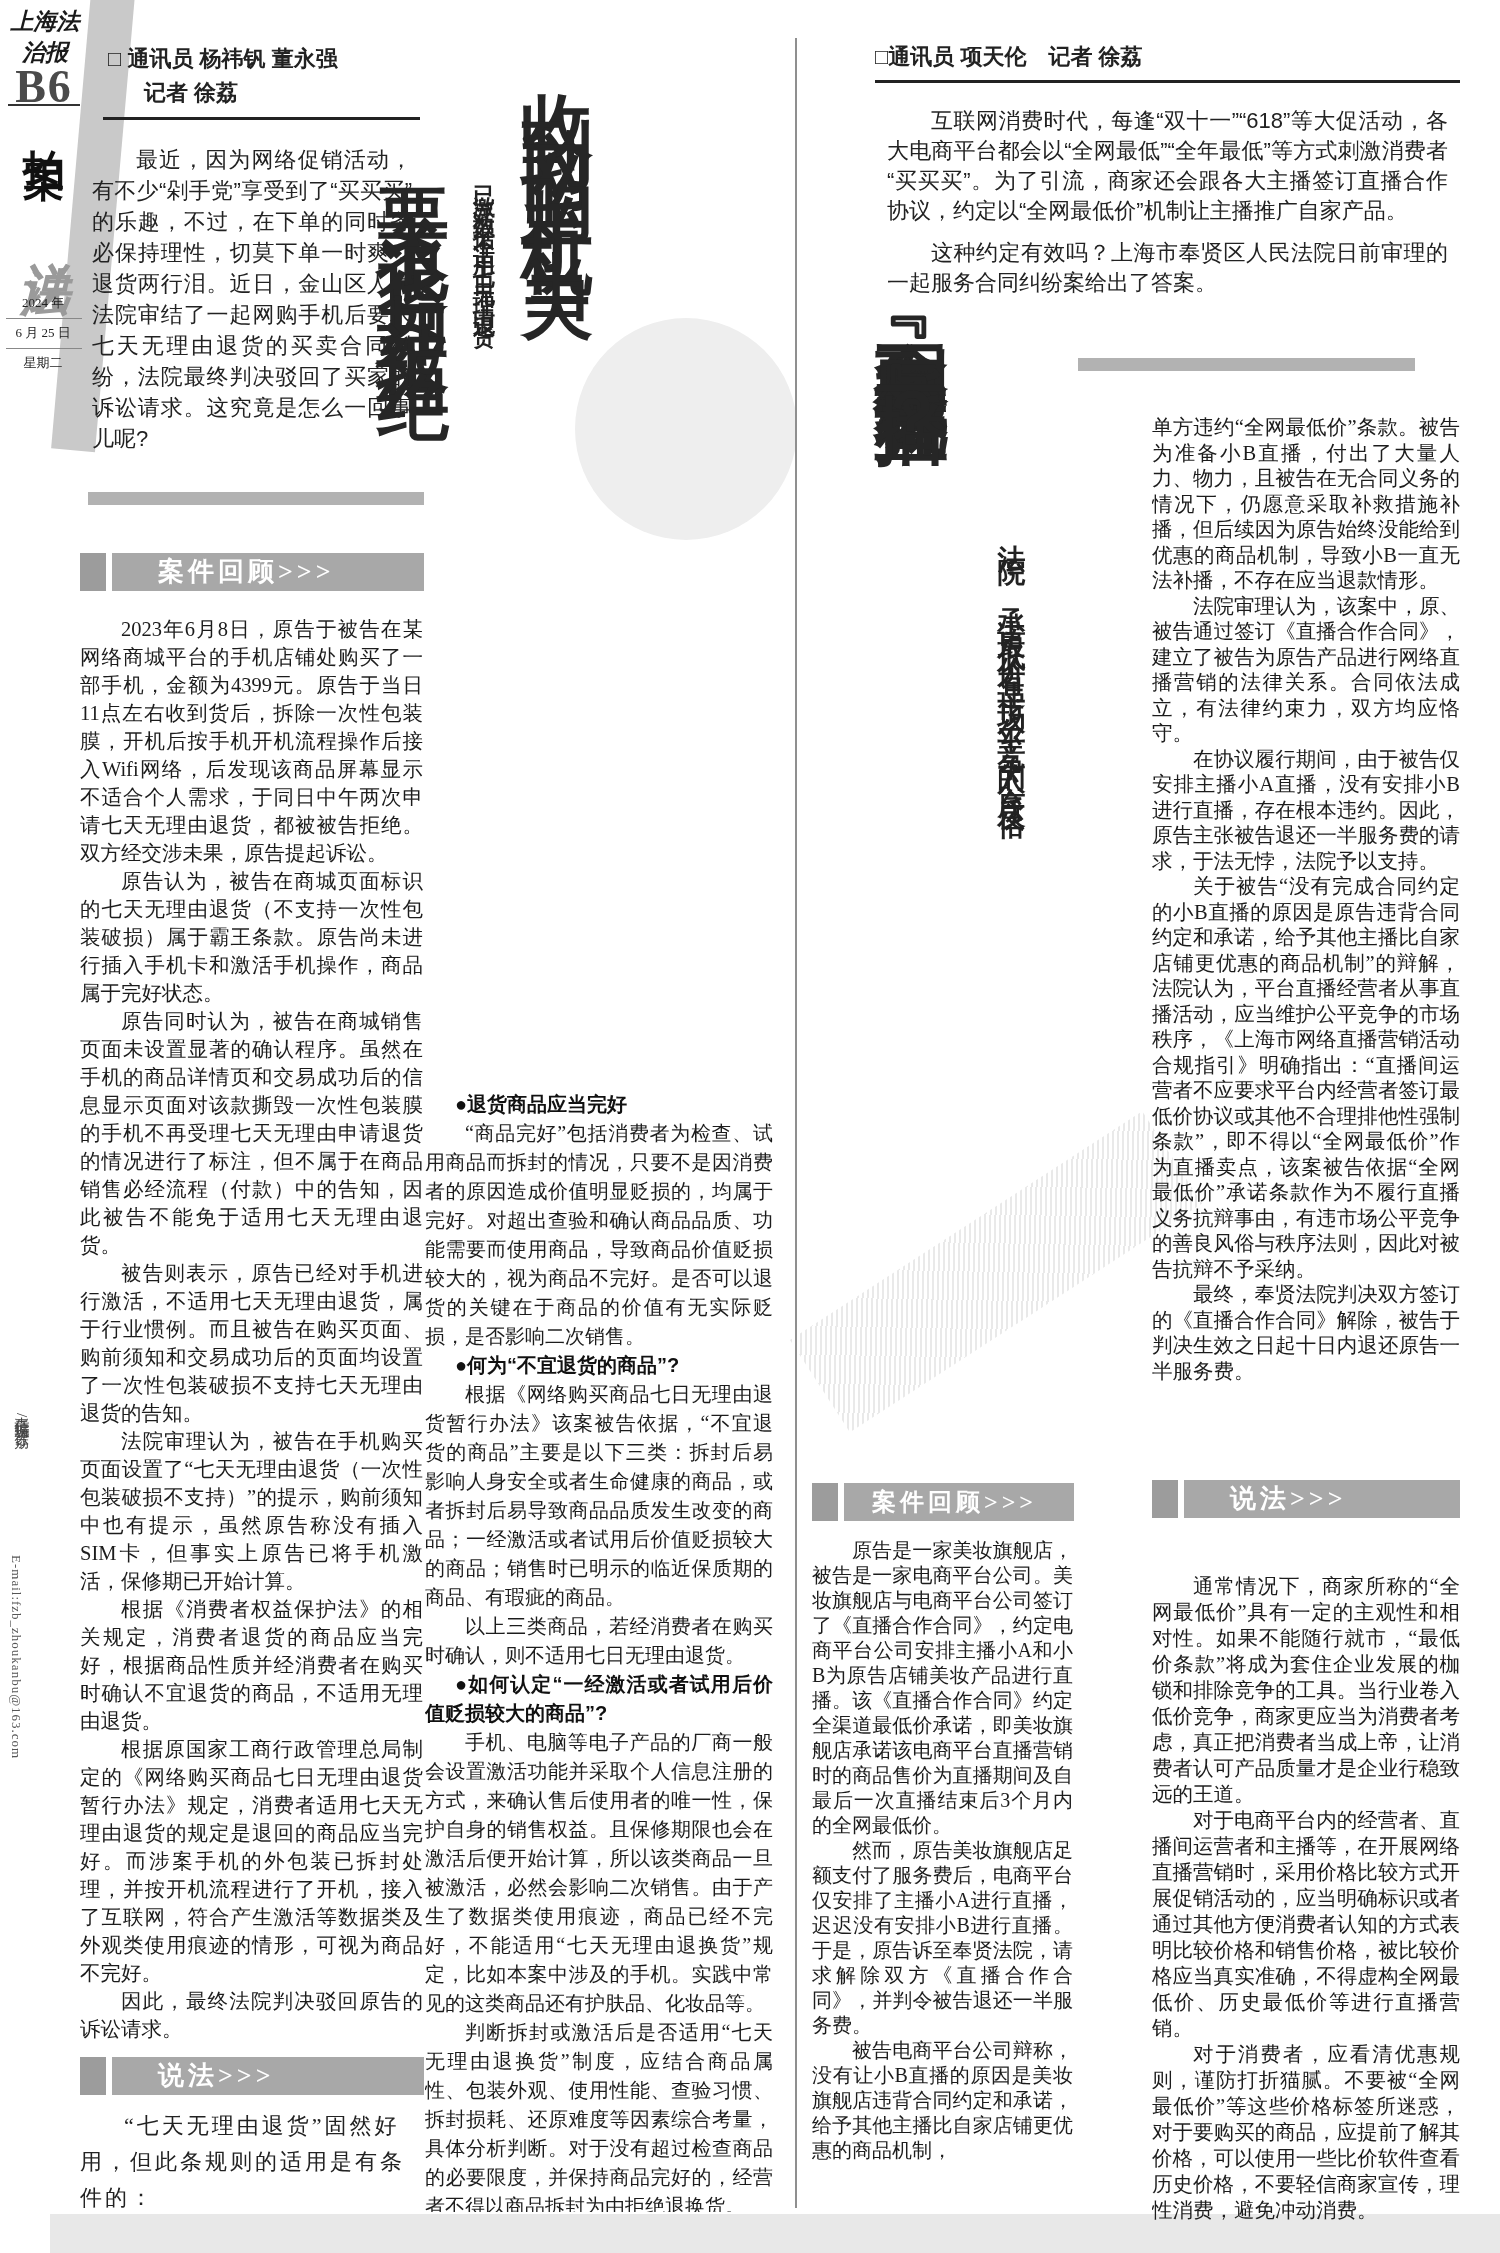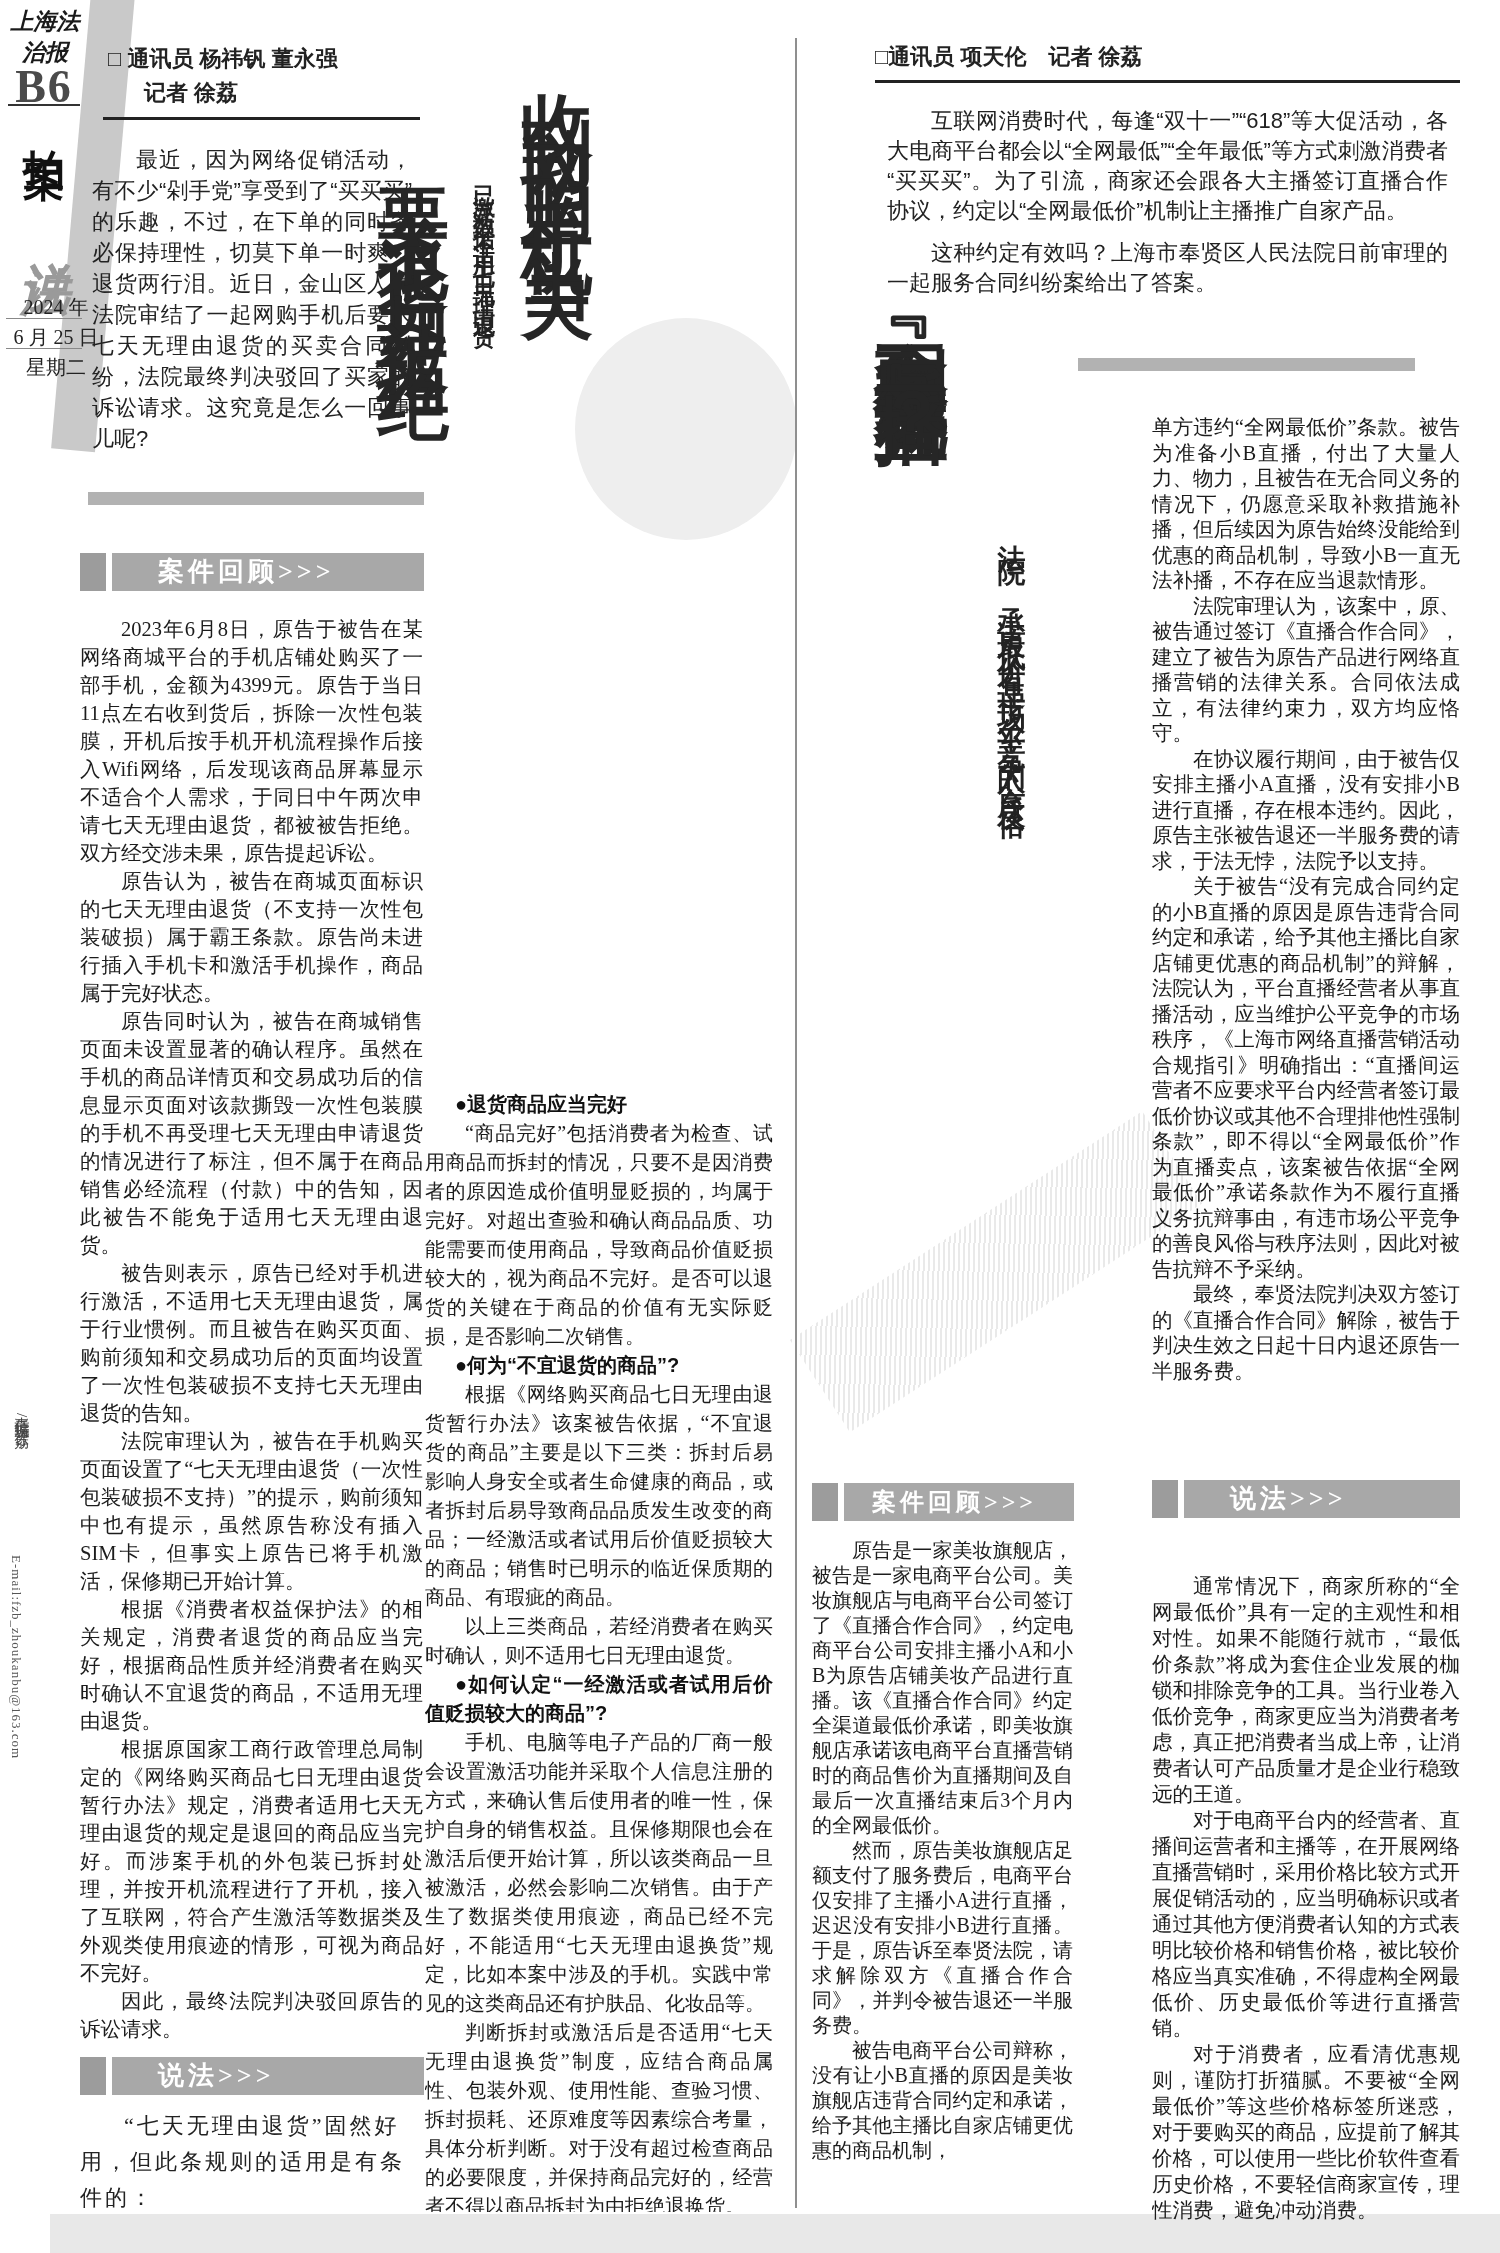--- a/index.html
+++ b/index.html
@@ -6,21 +6,21 @@
   body{width:1500px;height:2253px;position:relative;overflow:hidden;background:#fff;
        font-family:"Liberation Serif","DejaVu Serif",serif;color:#1c1c1c;}
   .abs{position:absolute;}
   .v{writing-mode:vertical-rl;}
   
   .mast-logo{left:2px;top:6px;width:86px;font-size:23px;font-weight:bold;font-style:italic;color:#1a1a1a;text-align:center;}
   .mast-page{left:0;top:36px;width:88px;font-size:46px;color:#4a4a4a;text-align:center;font-weight:bold;letter-spacing:2px;margin-top:24px;}
   .mast-rule{height:2px;background:#333;}
   .mast-col1{left:16px;top:116px;font-size:42px;font-weight:900;color:#111;letter-spacing:6px;font-family:"Liberation Sans","DejaVu Sans",sans-serif;}
   .mast-col2{left:12px;top:222px;font-size:50px;font-weight:bold;font-style:italic;color:#9a9a9a;letter-spacing:4px;}
-  .mast-date{left:0;width:86px;text-align:center;font-size:20px;color:#222;margin-left:13px;}
+  .mast-date{left:0;width:86px;text-align:center;font-size:13px;color:#222;}
   .mast-editor{left:12px;top:1405px;font-size:15px;color:#444;letter-spacing:2px;}
   .mast-email{left:8px;top:1555px;font-size:13px;color:#555;letter-spacing:1px;}
   
   .ribbon{left:92px;top:-18px;width:44px;height:470px;background:#c9c9c9;transform:rotate(5deg);transform-origin:top center;}
   .wm-circle{left:575px;top:318px;width:222px;height:222px;border-radius:50%;background:#eeeeee;}
   .wm-swoosh{left:790px;top:1340px;width:420px;height:110px;transform:rotate(-33deg);transform-origin:left top;
              background:repeating-linear-gradient(125deg,#e9e9e9 0 2px,rgba(255,255,255,0) 2px 5px);}
   .foot-strip{left:50px;top:2214px;width:1450px;height:39px;background:#e8e8e8;}
   .divider{left:795px;top:38px;width:2px;height:2170px;background:#8f8f8f;}
   

